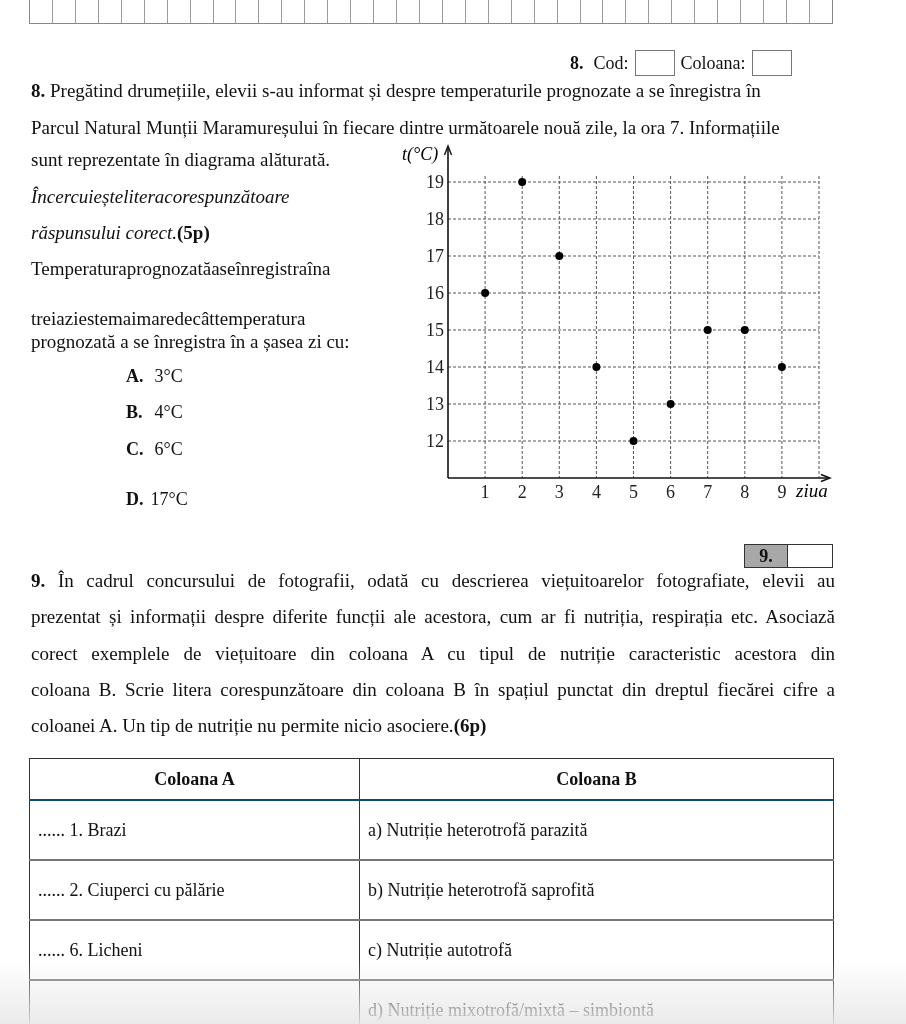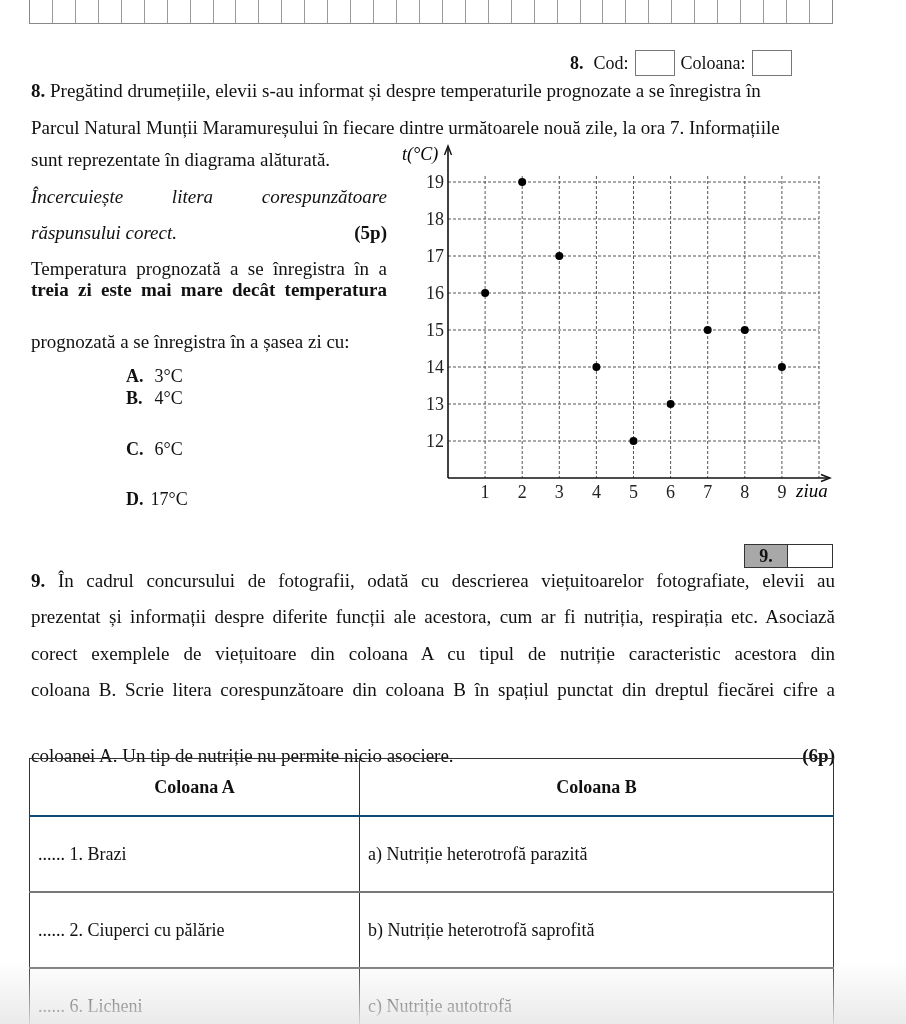--- a/index.html
+++ b/index.html
@@ -24,39 +24,39 @@
   }
   .code-grid .cell:last-child { border-right: none; }
 
   .abs { position: absolute; }
   .hdr8 { left: 570px; top: 50px; font-size: 18px; display: flex; align-items: center; }
   .hdr8 .num { font-weight: bold; margin-right: 10px; }
   .hdr8 .lbl { margin-right: 6px; }
   .box { width: 40px; height: 26px; border: 1px solid #777; display: inline-block; box-sizing: border-box; margin-right: 6px; }
 
   .line { position: absolute; left: 31px; font-size: 19px; white-space: nowrap; }
-  .just { display: flex; justify-content: space-between; }
+  .just { display: flex; }
   .bold { font-weight: bold; }
   .ital { font-style: italic; }
 
   .opt { position: absolute; left: 126px; font-size: 18px; }
   .opt .letter { font-weight: bold; display: inline-block; width: 24px; }
 
   svg text { font-family: "Liberation Serif", "DejaVu Serif", serif; }
 
   .hdr9 { left: 744px; top: 544px; display: flex; }
   .hdr9 .num9 { width: 44px; height: 24px; background: #a8a8a8; border: 1px solid #333; box-sizing: border-box; font-weight: bold; font-size: 18px; text-align: center; line-height: 22px; }
   .hdr9 .blank9 { width: 45px; height: 24px; border: 1px solid #333; border-left: none; box-sizing: border-box; background: #fff; }
 
   table.match {
     position: absolute; left: 29px; top: 758px; width: 805px;
     border-collapse: collapse; font-size: 18px;
   }
   table.match td, table.match th {
-    border: 1px solid #333; padding: 8px 8px; height: 58px; text-align: left; font-weight: normal; margin-top: 12px;
+    border: 1px solid #333; padding: 0 8px; height: 58px; text-align: left; font-weight: normal; margin-top: 12px;
   }
   table.match th { height: 40px; text-align: center; font-weight: bold; }
   table.match tr + tr td { border-top: 2px solid #777; }
   table.match tr:nth-child(2) td { border-top: 2px solid #0c4a6e; }
   col.ca { width: 330px; }
 </style>
 </head>
 <body>
 
 <div class="code-grid" id="codeGrid">
@@ -124,36 +124,36 @@
 
 <div class="line just" style="top:258px; width:356px;">
   <span>Temperatura</span>
   <span>prognozată</span>
   <span>a</span>
   <span>se</span>
   <span>înregistra</span>
   <span>în</span>
   <span>a</span>
 </div>
-<div class="line just" style="top:279px; width:356px;font-weight:bold;">
+<div class="line just" style="top:308px; width:356px;">
   <span>treia</span>
   <span>zi</span>
   <span>este</span>
   <span>mai</span>
   <span>mare</span>
   <span>decât</span>
   <span>temperatura</span>
 </div>
 <div class="line" style="top:331px;">prognozată a se înregistra în a șasea zi cu:</div>
 
 <div class="opt" style="top:366px;">
   <span class="letter">A.</span>
   <span>3°C</span>
 </div>
-<div class="opt" style="top:388px;">
+<div class="opt" style="top:402px;">
   <span class="letter">B.</span>
   <span>4°C</span>
 </div>
 <div class="opt" style="top:439px;">
   <span class="letter">C.</span>
   <span>6°C</span>
 </div>
 <div class="opt" style="top:489px;">
   <span class="letter" style="width:20px">D.</span>
   <span>17°C</span>
@@ -225,21 +225,21 @@
   <div class="blank9"></div>
 </div>
 
 <div class="line" style="top:570px; width:804px; text-align:justify; text-align-last:justify;">
   <span class="bold">9.</span>
   <span>În cadrul concursului de fotografii, odată cu descrierea viețuitoarelor fotografiate, elevii au</span>
 </div>
 <div class="line" style="top:606px; width:804px; text-align:justify; text-align-last:justify;">prezentat și informații despre diferite funcții ale acestora, cum ar fi nutriția, respirația etc. Asociază</div>
 <div class="line" style="top:643px; width:804px; text-align:justify; text-align-last:justify;">corect exemplele de viețuitoare din coloana A cu tipul de nutriție caracteristic acestora din</div>
 <div class="line" style="top:679px; width:804px; text-align:justify; text-align-last:justify;">coloana B. Scrie litera corespunzătoare din coloana B în spațiul punctat din dreptul fiecărei cifre a</div>
-<div class="line just" style="top:745px; width:804px;">
+<div class="line just" style="top:715px; width:804px;">
   <span>coloanei A. Un tip de nutriție nu permite nicio asociere.</span>
   <span class="bold">(6p)</span>
 </div>
 
 <table class="match">
   <colgroup>
       <col class="ca">
       <col>
     </colgroup>
   <tbody>

